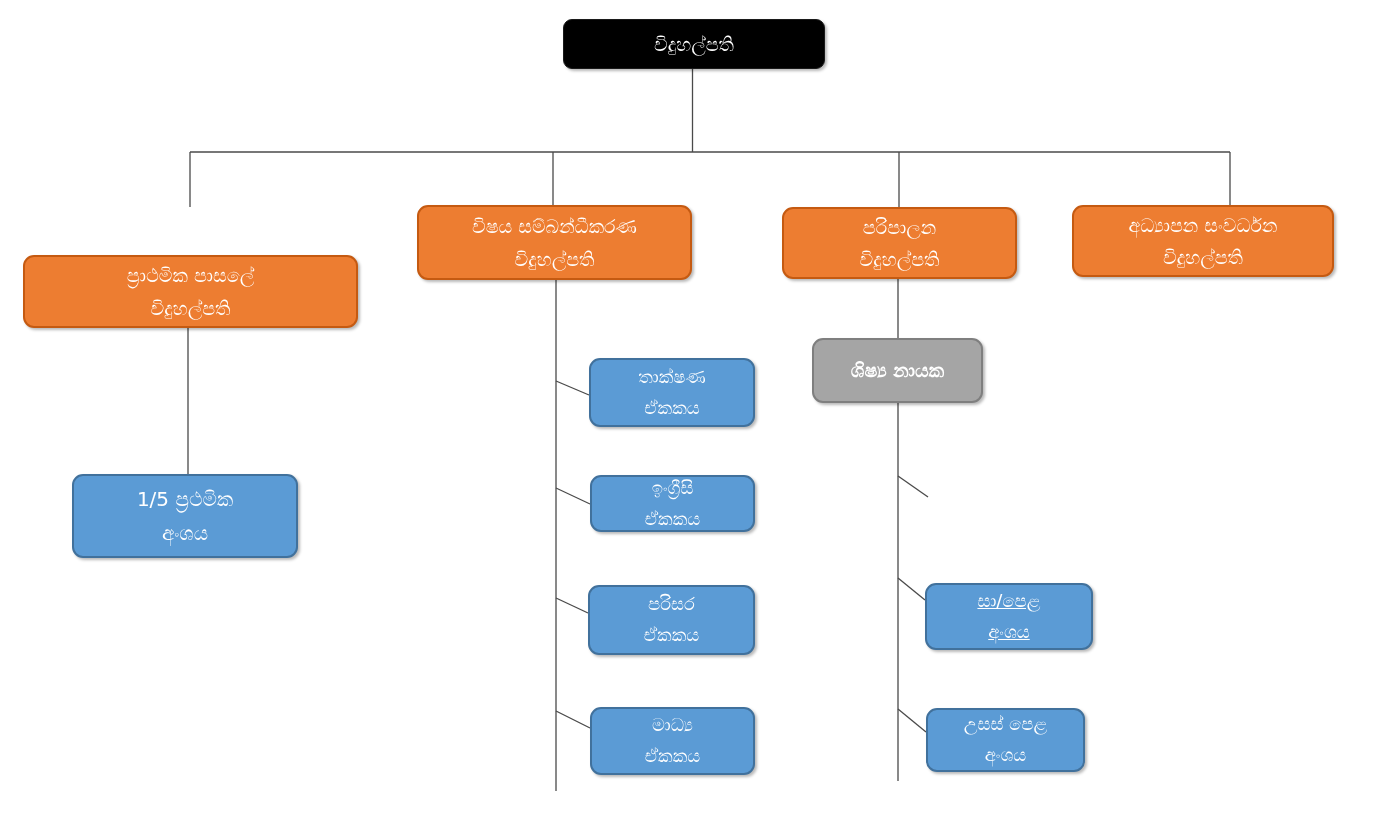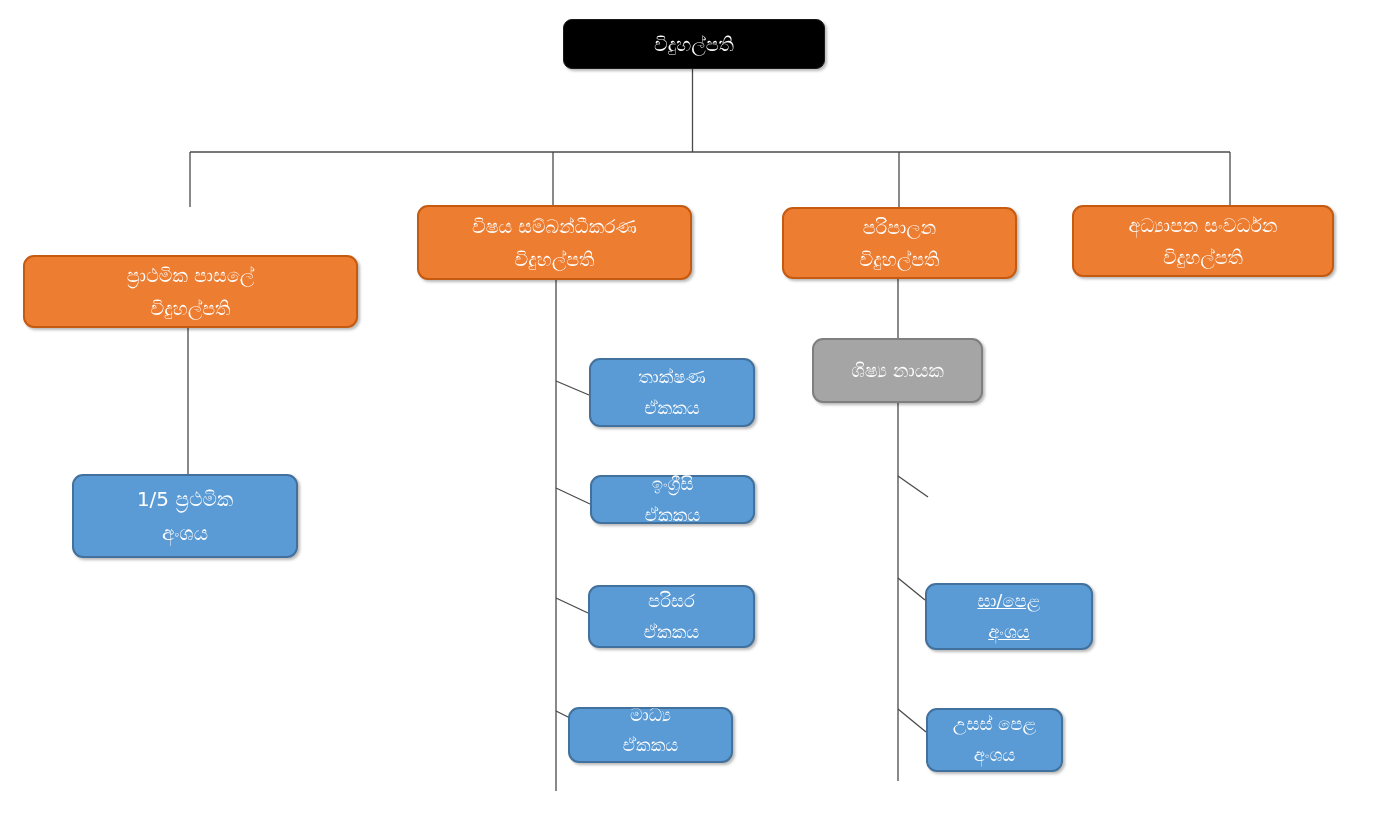--- a/index.html
+++ b/index.html
@@ -50,20 +50,21 @@
   }
   .blue {
     background: #5B9BD5;
     border: 2px solid #41719C;
     font-size: 18px;
   }
   .gray {
     background: #A5A5A5;
     border: 2px solid #7F7F7F;
     font-size: 19px;
+    font-weight: bold;
   }
   .big { font-size: 20px; }
 </style>
 </head>
 <body>
 
 <div id="canvas">
 
   <svg id="connector-layer" viewBox="0 0 1380 822" xmlns="http://www.w3.org/2000/svg">
     <g stroke="#4A4A4A" stroke-width="1.3" fill="none">
@@ -120,43 +121,43 @@
   <div class="node blue big" style="left:72px; top:474px; width:226px; height:84px;text-align:center;">
     <div class="line">1/5 ප්‍රථමික</div>
     <div class="line">අංශය</div>
   </div>
 
   <div class="node blue" style="left:589px; top:358px; width:166px; height:69px;">
     <div class="line">තාක්ෂණ</div>
     <div class="line">ඒකකය</div>
   </div>
 
-  <div class="node blue" style="left:590px; top:475px; width:165px; height:49px;">
+  <div class="node blue" style="left:590px; top:475px; width:165px; height:57px;">
     <div class="line">ඉංග්‍රීසි</div>
     <div class="line">ඒකකය</div>
   </div>
 
-  <div class="node blue" style="left:588px; top:585px; width:167px; height:63px;">
+  <div class="node blue" style="left:588px; top:585px; width:167px; height:70px;">
     <div class="line">පරිසර</div>
     <div class="line">ඒකකය</div>
   </div>
 
-  <div class="node blue" style="left:568px; top:707px; width:165px; height:56px;justify-content:flex-end;">
+  <div class="node blue" style="left:590px; top:707px; width:165px; height:68px;">
     <div class="line">මාධ්‍ය</div>
     <div class="line">ඒකකය</div>
   </div>
 
   <div class="node gray" style="left:812px; top:338px; width:171px; height:65px;">
     <div class="line">ශිෂ්‍ය නායක</div>
   </div>
 
 
   <div class="node blue" style="left:925px; top:583px; width:168px; height:67px;text-decoration:underline;">
     <div class="line">සා/පෙළ</div>
     <div class="line">අංශය</div>
   </div>
 
-  <div class="node blue" style="left:926px; top:708px; width:137px; height:64px;">
+  <div class="node blue" style="left:926px; top:708px; width:159px; height:64px;">
     <div class="line">උසස් පෙළ</div>
     <div class="line">අංශය</div>
   </div>
 
 </div>
 
 </body></html>

